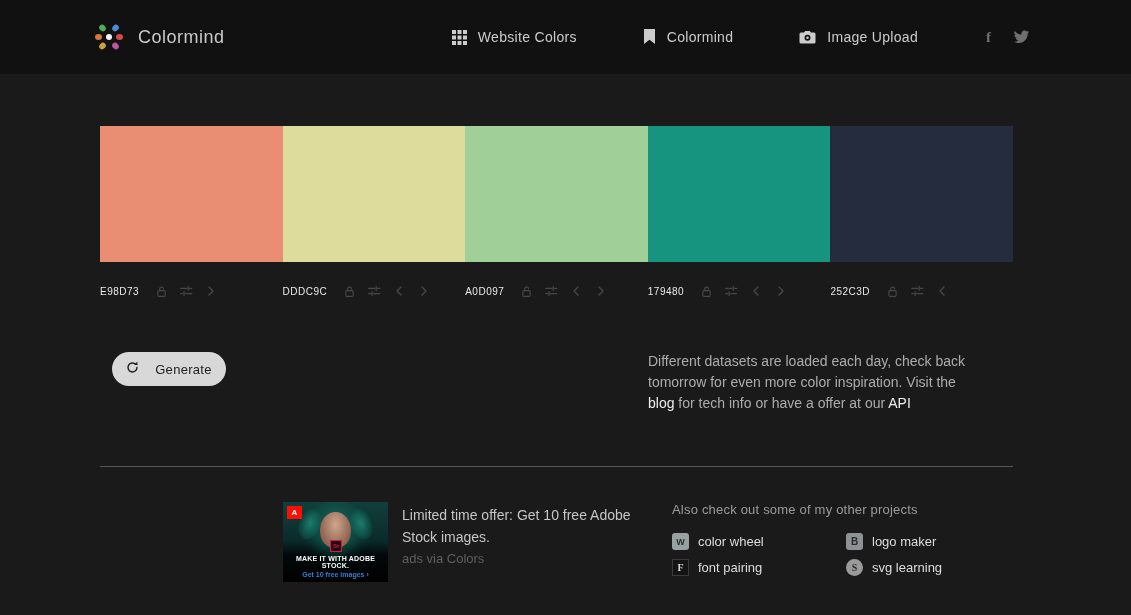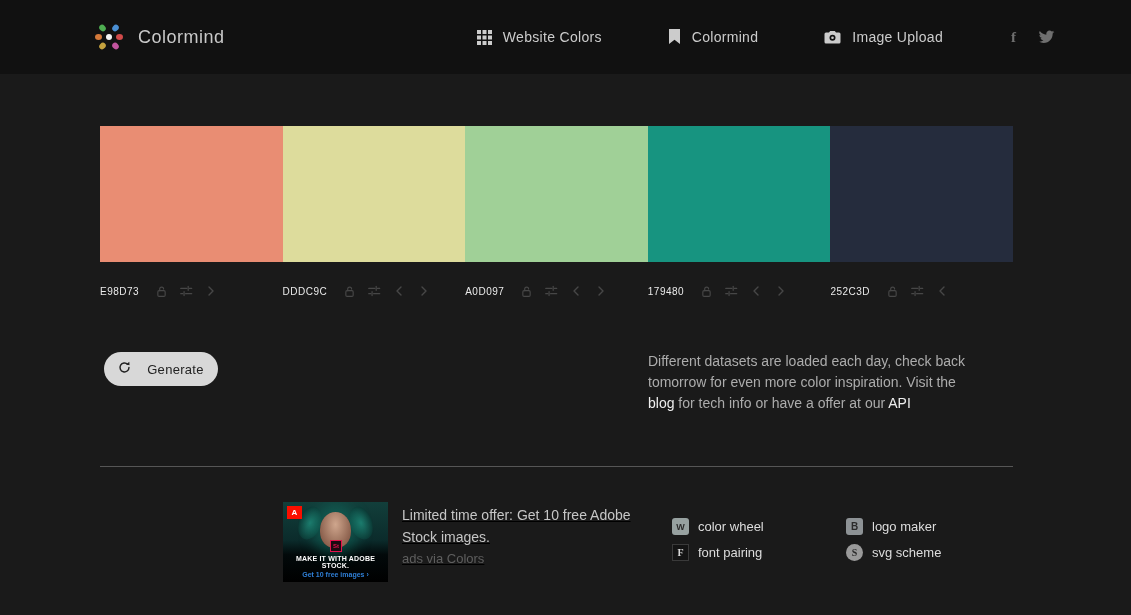--- a/index.html
+++ b/index.html
@@ -1,21 +1,21 @@
 <!DOCTYPE html>
 <html><head>
 <meta charset="utf-8">
 <style>
   * { margin:0; padding:0; box-sizing:border-box; }
   html,body { width:1131px; height:615px; overflow:hidden; background:#1a1a1a;
     font-family:"Liberation Sans", sans-serif; }
 
   
   .header { height:74px; background:#111111; display:flex; align-items:center;
-    padding:0 76px 0 95px; }
+    padding:0 101px 0 95px; }
   .brand { display:flex; align-items:center; gap:15px; cursor:pointer; }
   .logo { position:relative; width:28px; height:28px; }
   .logo .dot { position:absolute; width:7px; height:6px; border-radius:50%; }
   .logo .d-c  { width:6px; height:6px; background:#f5f5f5; top:11px; left:11px; }
   .logo .d-nw { background:#4fae52; top:2px;  left:4px;  transform:rotate(45deg); }
   .logo .d-ne { background:#4a8fd4; top:2px;  right:4px; transform:rotate(-45deg); }
   .logo .d-w  { background:#d4793a; top:11px; left:0; }
   .logo .d-e  { background:#d14a4a; top:11px; right:0; }
   .logo .d-sw { background:#c5a23e; bottom:2px; left:4px;  transform:rotate(-45deg); }
   .logo .d-se { background:#c2559f; bottom:2px; right:4px; transform:rotate(45deg); }
@@ -38,21 +38,21 @@
 
   .hex-row { display:flex; margin-top:15px; height:28px; }
   .hex-cell { flex:1; display:flex; align-items:center; }
   .hex-label { color:#eaeaea; font-size:10px; letter-spacing:.5px; margin-right:15px; }
   .mini-icon { display:flex; align-items:center; justify-content:center; width:14px;
     height:16px; margin-right:11px; cursor:pointer; }
   .mini-icon svg { display:block; }
 
   
   .controls-row { position:relative; margin-top:47px; height:68px; }
-  .generate-btn { position:absolute; left:4px; top:0; width:114px; height:34px;
+  .generate-btn { position:absolute; left:12px; top:0; width:114px; height:34px;
     border:none; border-radius:17px; background:#d8d8d8; color:#222222;
     font-size:13px; font-family:"Liberation Sans", sans-serif; display:flex;
     align-items:center; justify-content:center; gap:16px; cursor:pointer; letter-spacing:.3px; }
   .para { position:absolute; top:-1px; color:#acacac; font-size:14px; line-height:21px; }
   .para-left  { left:183px; width:372px; }
   .para-right { left:548px; width:328px; }
   .inline-link { color:#eeeeee; font-weight:normal; cursor:pointer; }
 
   .divider { margin-top:46px; border-top:1px solid #565656; }
 
@@ -71,21 +71,21 @@
   .adobe-sq { position:absolute; top:4px; left:4px; width:15px; height:13px;
     background:#fa0f00; color:#fff; font-size:8px; font-weight:bold; text-align:center;
     line-height:13px; }
   .st-badge { position:absolute; top:38px; left:47px; width:12px; height:12px;
     background:#1a0b10; border:1px solid #e2124d; color:#e2124d; font-size:6px;
     font-weight:bold; text-align:center; line-height:10px; }
   .ad-line1 { position:absolute; bottom:13px; width:100%; text-align:center; color:#ffffff;
     font-size:7px; font-weight:bold; letter-spacing:.2px; }
   .ad-line2 { position:absolute; bottom:4px; width:100%; text-align:center; color:#2f7fd6;
     font-size:7px; font-weight:bold; }
-  .ad-copy { padding-top:2px; width:245px;text-decoration:underline; }
+  .ad-copy { padding-top:2px; width:245px; }
   .ad-headline { color:#c6c6c6; font-size:14px; line-height:22px; }
   .ad-attrib { color:#5f5f5f; font-size:13px; margin-top:3px; cursor:pointer; }
 
   .projects { position:absolute; left:572px; top:0; }
   .projects-heading { color:#9b9b9b; font-size:13px; letter-spacing:.2px; }
   .projects-grid { display:grid; grid-template-columns:174px auto; row-gap:9px;
     margin-top:16px; }
   .proj-link { display:flex; align-items:center; gap:9px; color:#dddddd; font-size:13px;
     cursor:pointer; }
   .proj-badge { width:17px; height:17px; display:flex; align-items:center; justify-content:center;
@@ -367,34 +367,35 @@
         <div class="ad-line1">MAKE IT WITH ADOBE STOCK.</div>
         <div class="ad-line2">Get 10 free images ›</div>
       </div>
       <div class="ad-copy">
         <div class="ad-headline">Limited time offer: Get 10 free Adobe Stock images.</div>
         <div class="ad-attrib">ads via Colors</div>
       </div>
     </div>
 
     <div class="projects">
+      <div class="projects-heading">Also check out some of my other projects</div>
       <div class="projects-grid">
         <div class="proj-link">
           <span class="proj-badge badge-cw">W</span>
           <span>color wheel</span>
         </div>
         <div class="proj-link">
           <span class="proj-badge badge-lm">B</span>
           <span>logo maker</span>
         </div>
         <div class="proj-link">
           <span class="proj-badge badge-fp">F</span>
           <span>font pairing</span>
         </div>
         <div class="proj-link">
           <span class="proj-badge badge-sn">S</span>
-          <span>svg scheme</span>
+          <span>svg learning</span>
         </div>
       </div>
     </div>
 
   </div>
 </div>
 
 </body></html>

